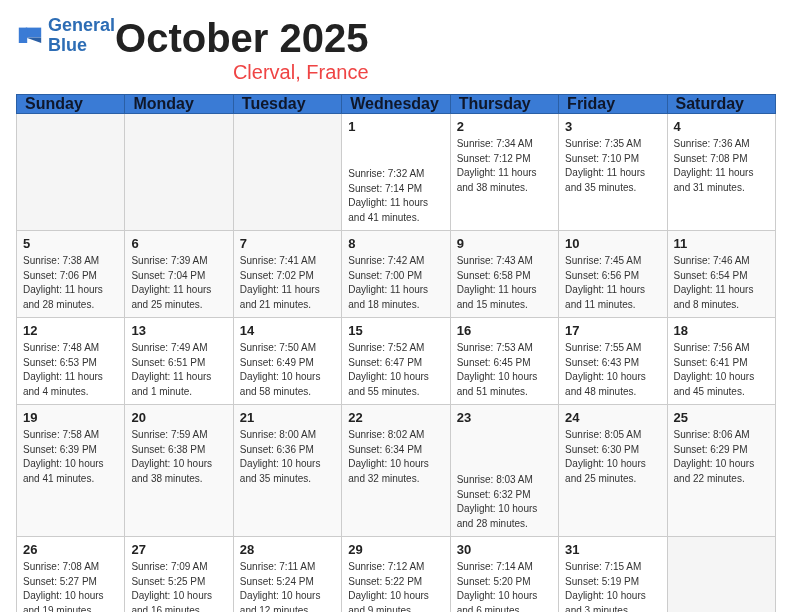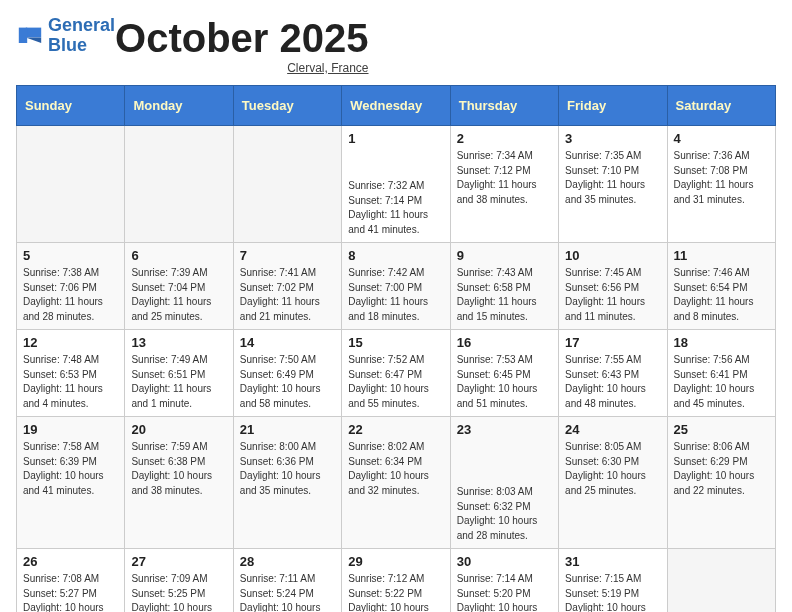--- a/index.html
+++ b/index.html
@@ -36,35 +36,34 @@
     }
     .title-section {
       text-align: right;
     }
     .month-title {
       font-size: 40px;
       font-weight: bold;
       color: #222;
     }
     .location-title {
-      font-size: 12px;
-      color: #404040;
-      text-decoration: underline;
+      font-size: 20px;
+      color: #ef4444;
     }
     .calendar-table {
       width: 100%;
       border-collapse: collapse;
       border: 1px solid #ccc;
     }
     .calendar-table th {
       background-color: #3a7bd5;
-      color: #fef9c3;
+      color: #0f172a;
       text-align: left;
-      padding: 12px 8px;
-      font-size: 13px;
+      padding: 0 8px;
+      font-size: 16px;
       border: 1px solid #2a5fa5;
     }
     .calendar-table td {
       border: 1px solid #ccc;
       vertical-align: top;
       padding: 5px 6px;
       width: 108px;
       min-height: 85px;
       font-size: 10.5px;
       color: #333;

